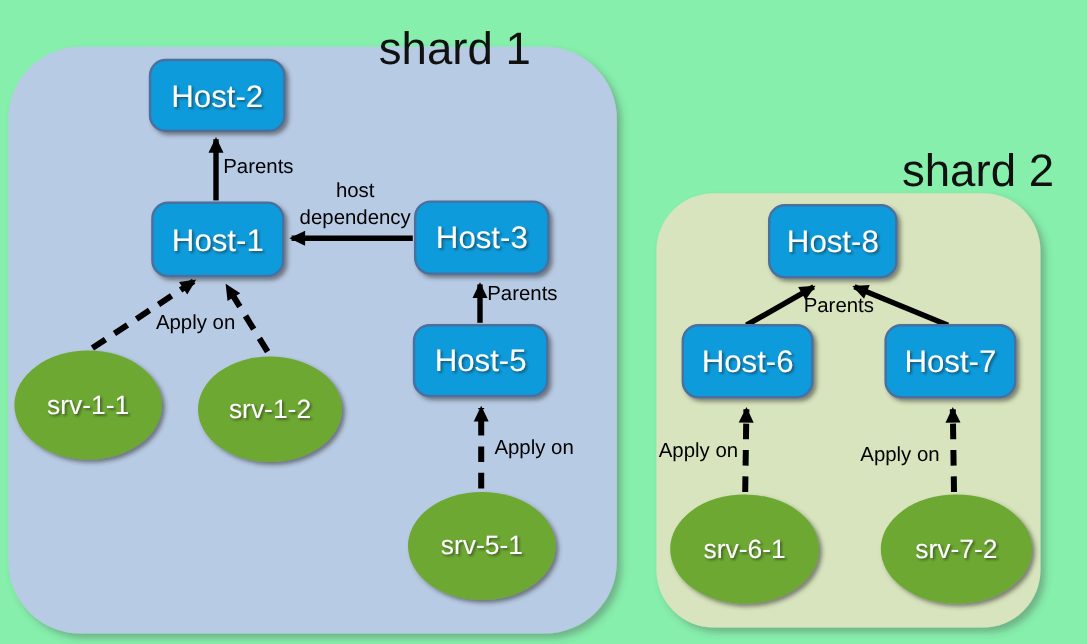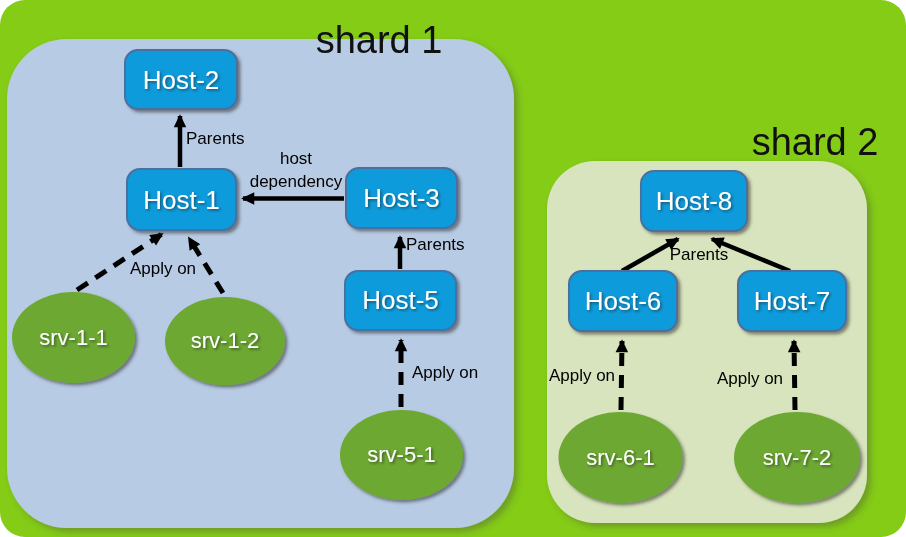--- a/index.html
+++ b/index.html
@@ -5,23 +5,22 @@
   html, body {
     margin: 0;
     padding: 0;
     background: #ffffff;
     font-family: "Liberation Sans", sans-serif;
   }
   .stage {
     position: relative;
     width: 906px;
     height: 537px;
-    background: #84cc16;
+    background: #86efac;
     overflow: hidden;
-    border-radius: 25px;
   }
   svg { display: block; }
 
   .shard-title {
     font-family: "Liberation Sans", sans-serif;
     font-size: 38px;
     fill: #111111;
   }
   .host-box {
     stroke: #4a6f9e;

